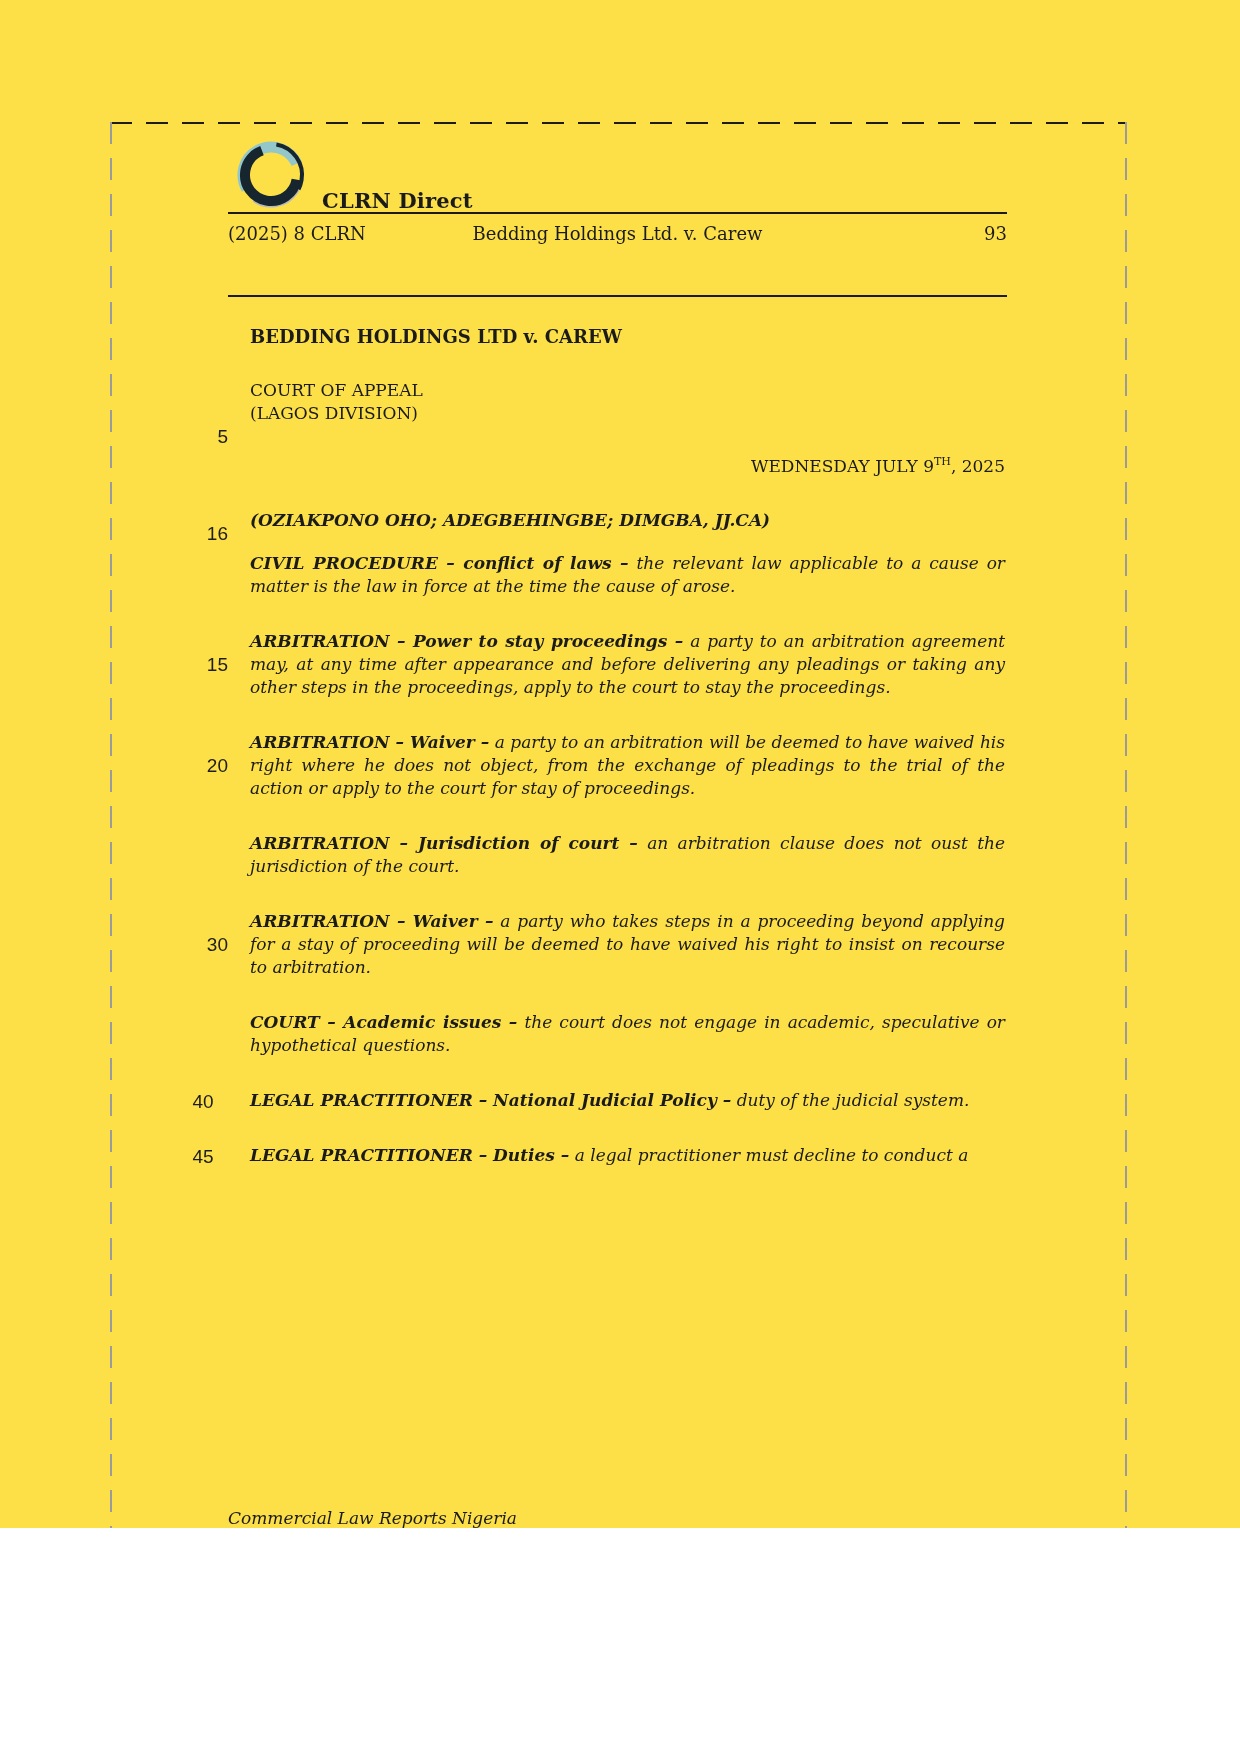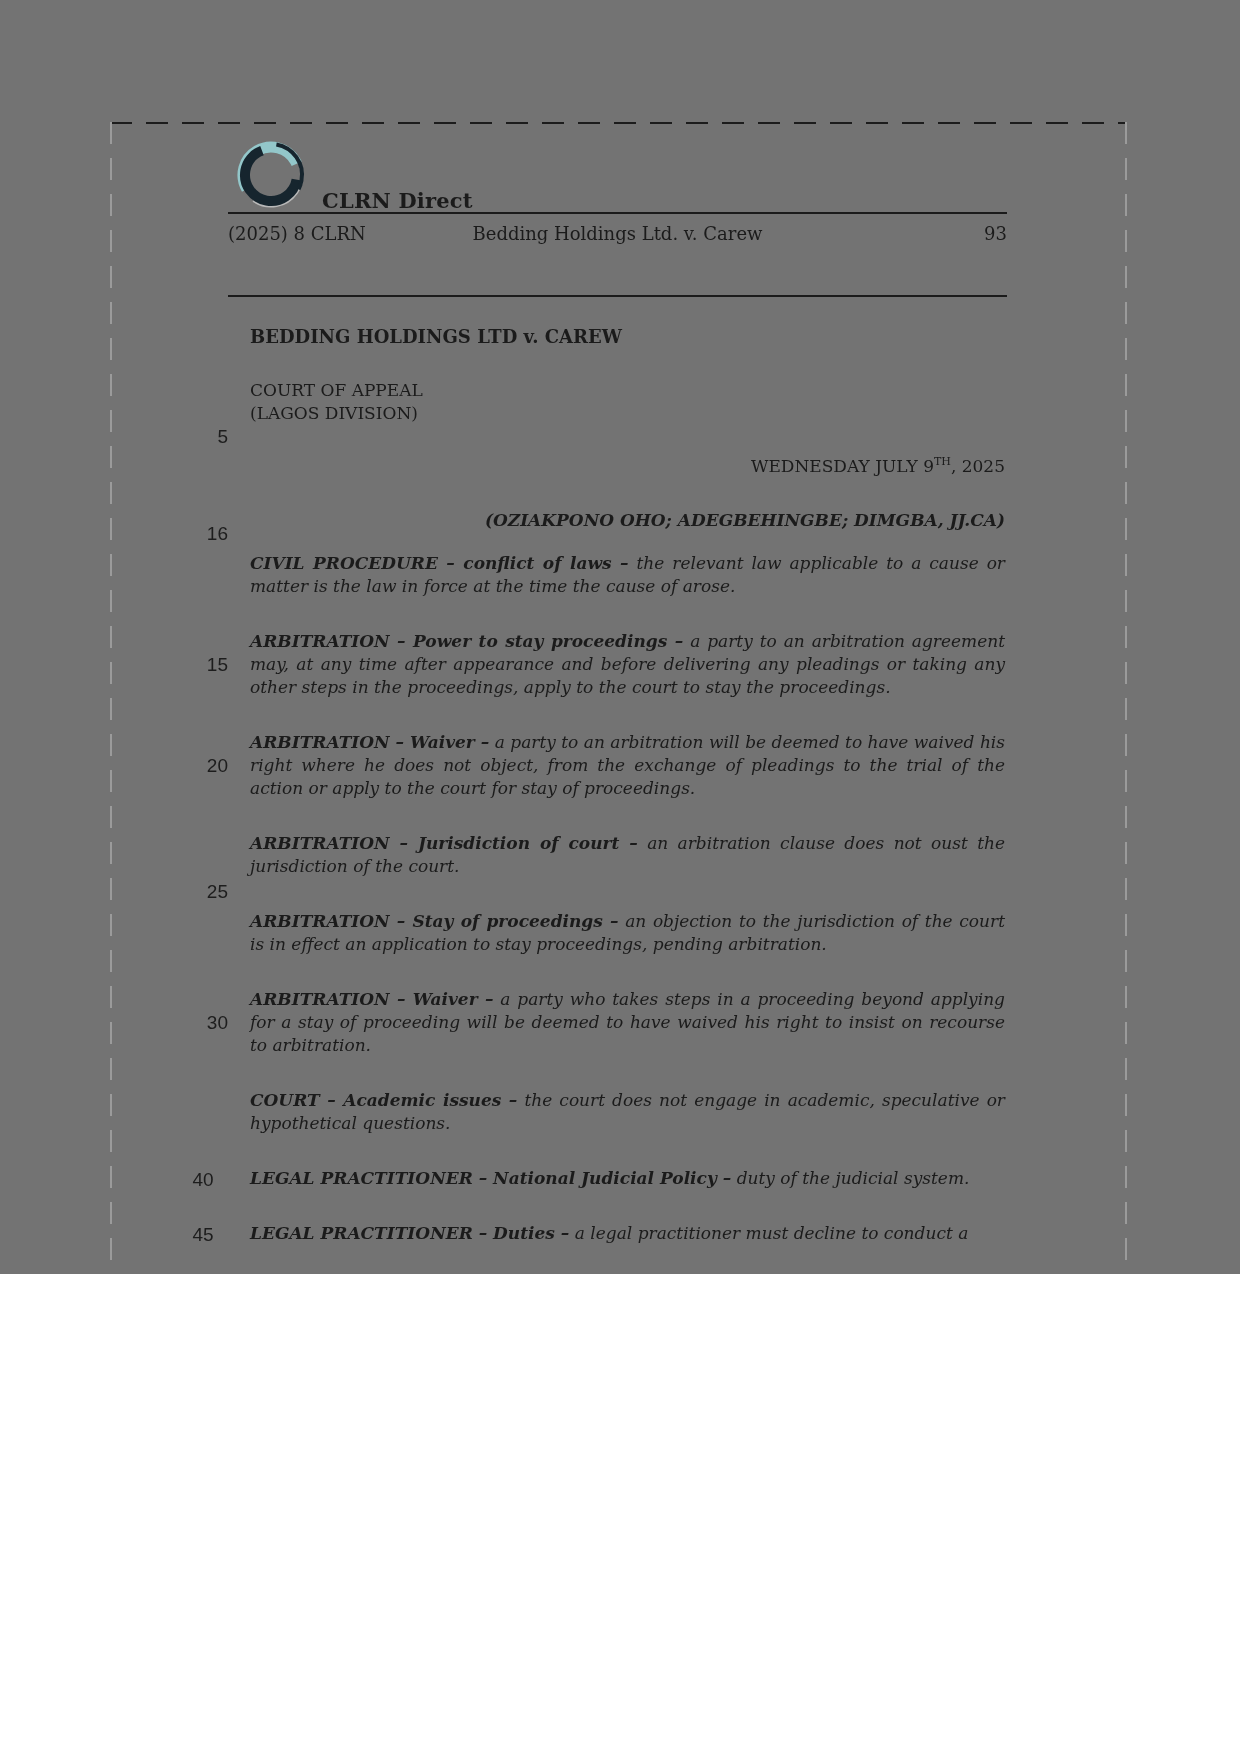--- a/index.html
+++ b/index.html
@@ -1,20 +1,20 @@
 <!DOCTYPE html>
 <html><head>
 <meta charset="utf-8">
 <style>
   html, body { margin: 0; padding: 0; background: #ffffff; }
   .page {
     position: relative;
     width: 1240px;
-    height: 1274px;
-    background: #737373;
+    height: 1528px;
+    background: #fde047;
     font-family: "DejaVu Serif", serif;
     color: #1b1b1b;
     overflow: hidden;
   }
   
   .frame-top, .frame-bottom {
     position: absolute; left: 110px; width: 1017px; height: 2px;
     background: repeating-linear-gradient(to right, #1c1c1c 0 22px, transparent 22px 36px);
   }
   .frame-top { top: 122px; }
@@ -42,21 +42,21 @@
   .runhead .rtitle { position: absolute; left: 0; right: 0; text-align: center; }
   .runhead .pageno { position: absolute; right: 0; top: 0; }
 
   .content {
     position: absolute; left: 250px; top: 325px; width: 755px;
     font-size: 17px; line-height: 23px;
   }
   .case-title { font-weight: bold; font-size: 18px; }
   .court-block { margin-top: 31px; }
   .caseno-block { margin-top: 30px; text-align: right; position: relative; }
-  .judges { margin-top: 31px; font-weight: bold; font-style: italic; text-align: right; }
+  .judges { margin-top: 31px; font-weight: bold; font-style: italic; }
   sup.ord { font-size: 11px; vertical-align: super; line-height: 0; }
 
   .hn {
     position: relative;
     margin: 0 0 32px 0;
     font-style: italic;
     text-align: justify;
   }
   .hn.first { margin-top: 20px; }
   .hn.last { margin-bottom: 14px; }
@@ -137,25 +137,20 @@
       <span class="lineno ln-line2">20</span>
       <span class="hn-head">ARBITRATION – Waiver –</span>
       <span class="hn-body">a party to an arbitration will be deemed to have waived his right where he does not object, from the exchange of pleadings to the trial of the action or apply to the court for stay of proceedings.</span>
     </p>
 
     <p class="hn">
       <span class="hn-head">ARBITRATION – Jurisdiction of court –</span>
       <span class="hn-body">an arbitration clause does not oust the jurisdiction of the court.</span>
     </p>
 
-    <p class="hn">
-      <span class="lineno ln-above">25</span>
-      <span class="hn-head">ARBITRATION – Stay of proceedings –</span>
-      <span class="hn-body">an objection to the jurisdiction of the court is in effect an application to stay proceedings, pending arbitration.</span>
-    </p>
 
     <p class="hn">
       <span class="lineno ln-line2">30</span>
       <span class="hn-head">ARBITRATION – Waiver –</span>
       <span class="hn-body">a party who takes steps in a proceeding beyond applying for a stay of proceeding will be deemed to have waived his right to insist on recourse to arbitration.</span>
     </p>
 
     <p class="hn">
       <span class="hn-head">COURT – Academic issues –</span>
       <span class="hn-body">the court does not engage in academic, speculative or hypothetical questions.</span>

